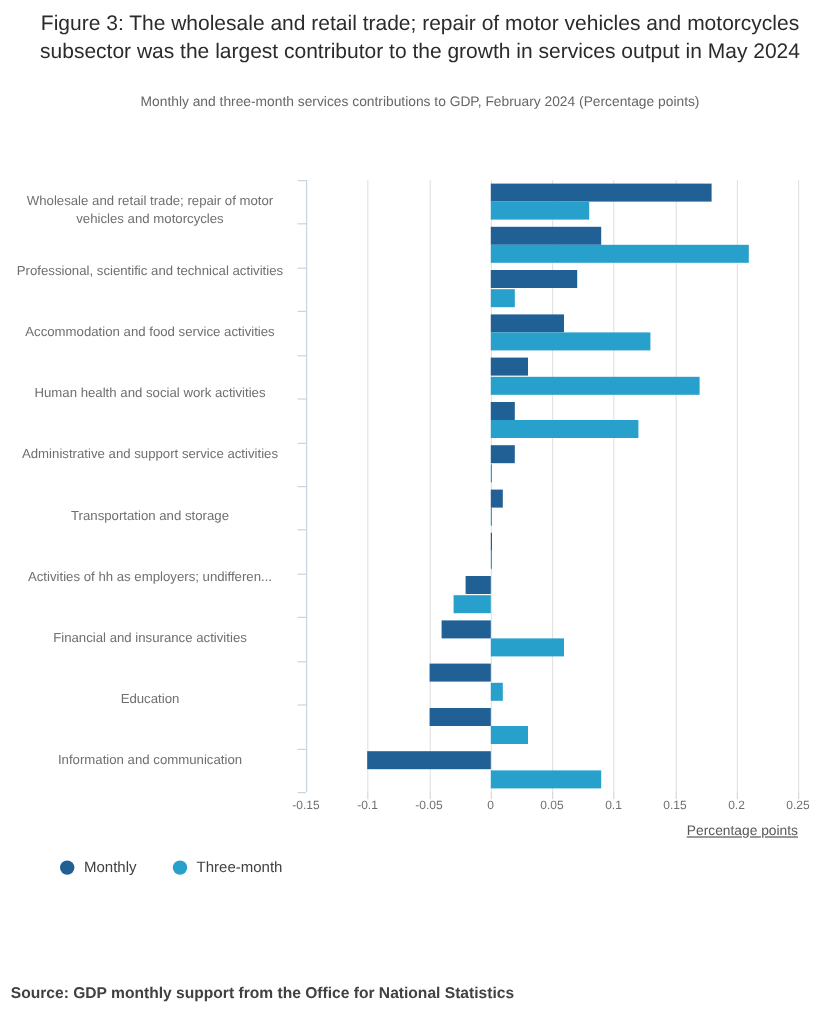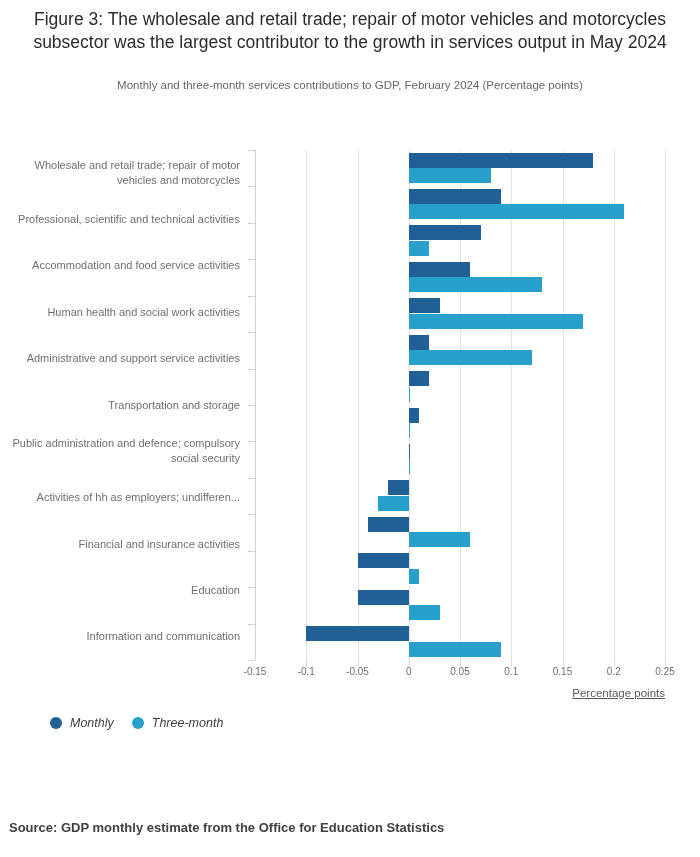--- a/index.html
+++ b/index.html
@@ -8,33 +8,33 @@
   .page{position:absolute;inset:0;}
 
   .title{position:absolute;top:8px;left:20px;width:660px;text-align:center;
          font-size:17.5px;line-height:23px;color:#2b2b2b;font-weight:400;}
   .subtitle{position:absolute;top:79px;left:20px;width:660px;text-align:center;
             font-size:11.5px;color:#666;}
 
   .cat-labels{position:absolute;left:10px;top:150px;width:230px;height:510px;
               display:flex;flex-direction:column;}
   .cat-row{flex:1;display:flex;align-items:center;justify-content:flex-end;}
-  .cat-label{font-size:11px;line-height:1.35;color:#6f6f6f;text-align:right;width:100%;}
+  .cat-label{font-size:11px;line-height:1.35;color:#6f6f6f;text-align:center;width:100%;}
 
   .plot{position:absolute;left:255px;top:150px;width:410px;height:510px;}
   .yaxis{position:absolute;left:0;top:0;width:1px;height:510px;background:#c9d4e3;}
   .ytick{position:absolute;left:-7px;width:7px;height:1px;background:#c9d4e3;}
   .gridline{position:absolute;top:0;width:1px;height:510px;background:#e3e3e3;}
   .gridstub{position:absolute;top:510px;width:1px;height:6px;background:#d7d7d7;}
   .bar{position:absolute;height:15px;}
   .xtick-label{position:absolute;top:516px;transform:translateX(-50%);
                font-size:10px;color:#6f6f6f;white-space:nowrap;}
   .xaxis-title{position:absolute;top:537px;right:0;font-size:11.5px;color:#595959;text-decoration:underline;}
 
-  .legend{position:absolute;left:50px;top:716px;display:flex;gap:18px;align-items:center;font-style:italic;}
+  .legend{position:absolute;left:50px;top:716px;display:flex;gap:30px;align-items:center;}
   .legend-item{display:flex;align-items:center;gap:8px;cursor:pointer;}
   .legend-dot{width:12px;height:12px;border-radius:50%;display:inline-block;}
   .legend-label{font-size:12.5px;color:#414042;}
 
   .source{position:absolute;left:9px;top:820px;font-size:13px;font-weight:bold;color:#414042;}
 </style>
 </head>
 <body>
 
 <div class="page">
@@ -52,23 +52,20 @@
         <div class="cat-label">Accommodation and food service activities</div>
       </div>
       <div class="cat-row">
         <div class="cat-label">Human health and social work activities</div>
       </div>
       <div class="cat-row">
         <div class="cat-label">Administrative and support service activities</div>
       </div>
       <div class="cat-row">
         <div class="cat-label">Transportation and storage</div>
-      </div>
-      <div class="cat-row">
-        <div class="cat-label">Public administration and defence; compulsory social security</div>
       </div>
       <div class="cat-row">
         <div class="cat-label">Activities of hh as employers; undifferen...</div>
       </div>
       <div class="cat-row">
         <div class="cat-label">Financial and insurance activities</div>
       </div>
       <div class="cat-row">
         <div class="cat-label">Education</div>
       </div>
@@ -154,14 +151,14 @@
       <div class="legend-item">
         <div class="legend-dot" style="background: rgb(32, 96, 149);"></div>
         <div class="legend-label">Monthly</div>
       </div>
       <div class="legend-item">
         <div class="legend-dot" style="background: rgb(39, 160, 204);"></div>
         <div class="legend-label">Three-month</div>
       </div>
     </div>
 
-  <div class="source">Source: GDP monthly estimate from the Office for Education Statistics</div>
+  <div class="source">Source: GDP monthly support from the Office for National Statistics</div>
 </div>
 
 </body></html>

